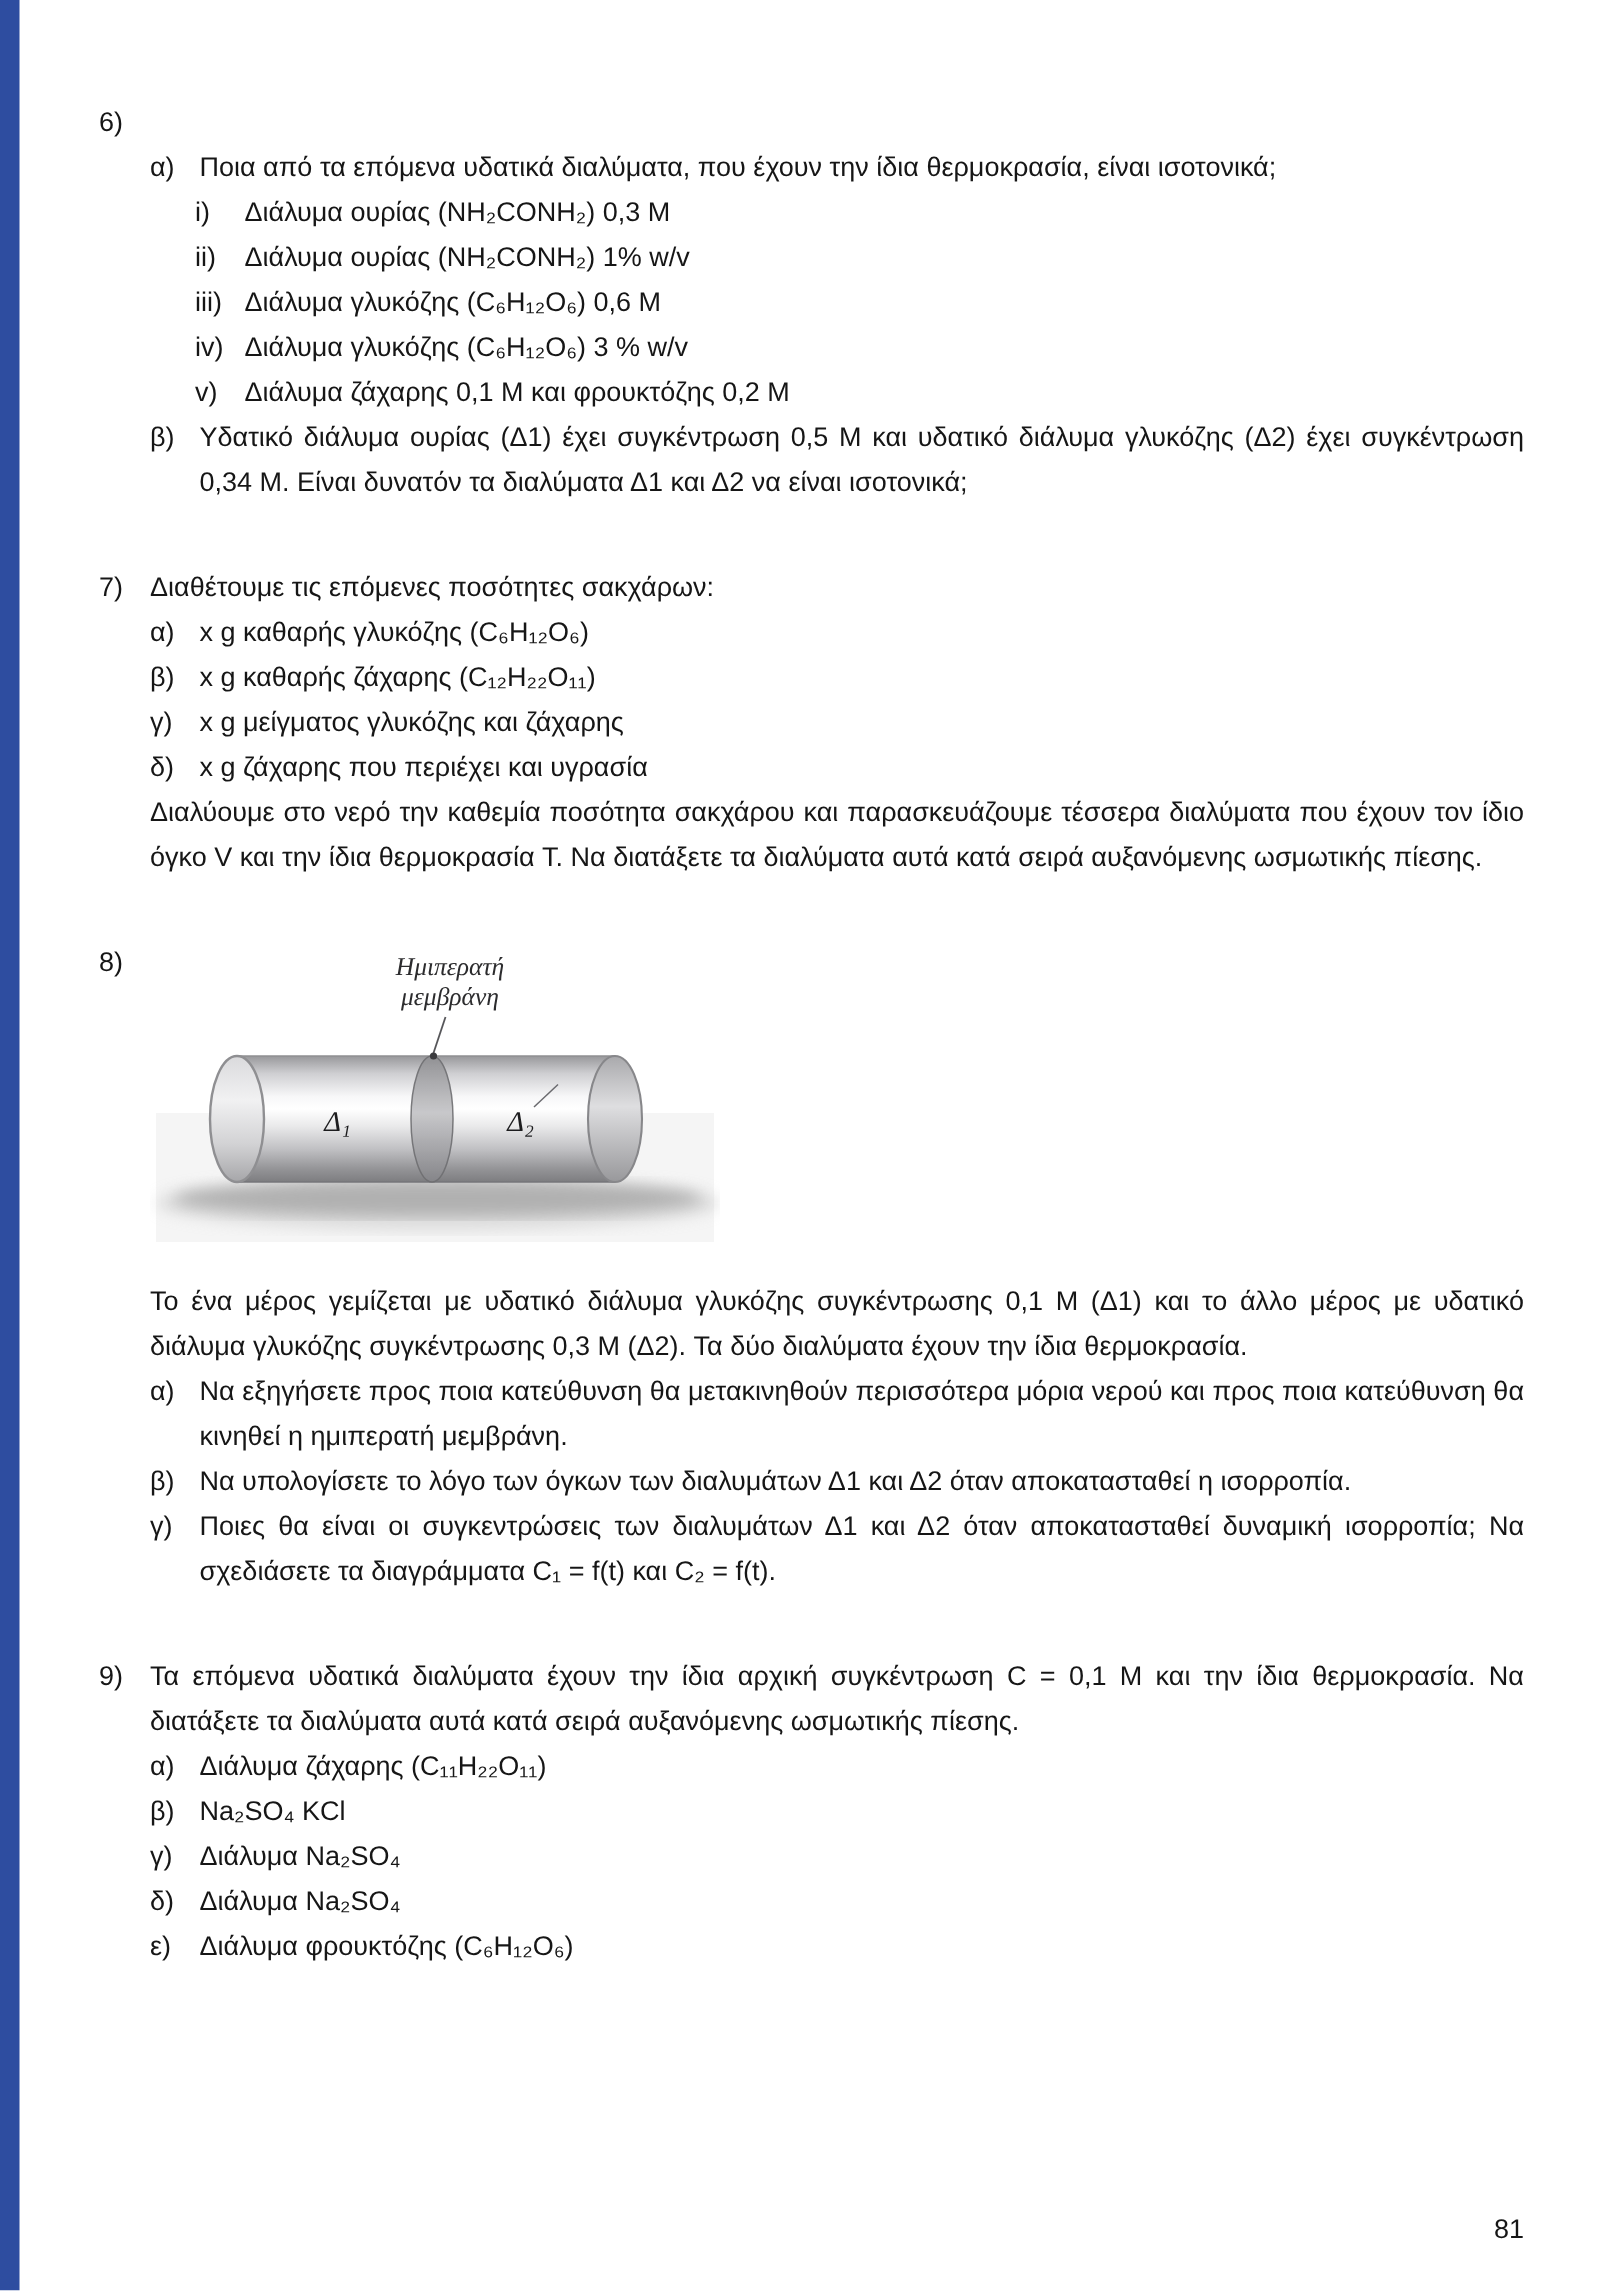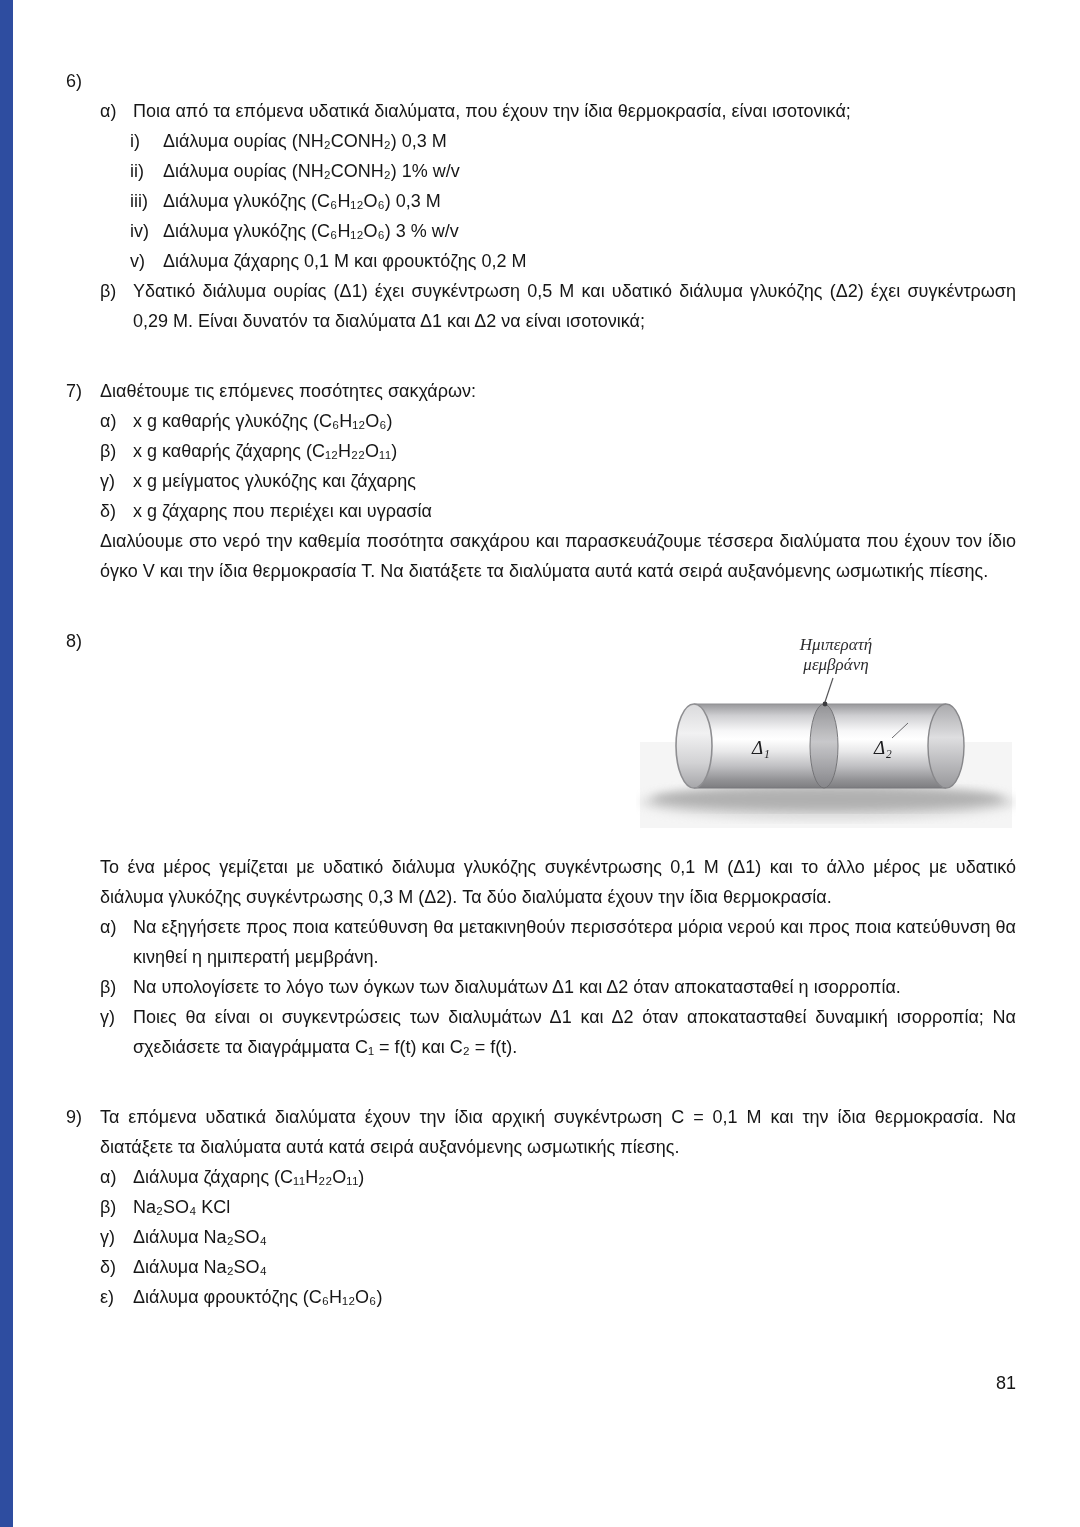--- a/index.html
+++ b/index.html
@@ -16,23 +16,23 @@
   .qnum { flex:0 0 34px; }
   .qnum-line { height:30px; }
   .qbody { flex:1; min-width:0; }
   .indent { margin-left:34px; }
   .srow { display:flex; }
   .slabel { flex:0 0 33px; }
   .stext { flex:1; min-width:0; }
   .rrow { display:flex; margin-left:30px; }
   .rlabel { flex:0 0 33px; }
   .jt { text-align:justify; }
-  .fig-wrap { display:flex; justify-content:flex-end; margin:8px 0 16px; }
+  .fig-wrap { display:flex; justify-content:flex-start; margin:8px 0 16px; }
   .fig-label { font-family:"Liberation Serif","DejaVu Serif",serif; font-style:italic; }
-  .page-number { position:absolute; right:64px; top:1368px; font-size:18px; color:#161616; }
+  .page-number { position:absolute; right:64px; top:1471px; font-size:18px; color:#161616; }
 </style>
 </head>
 <body>
 
 <div class="left-bar" style="background: rgb(46, 77, 160);"></div>
 
 <div class="content">
 
   <section class="q">
     <div class="qnum-line">
@@ -46,33 +46,33 @@
       <div class="rrow">
         <span class="rlabel">i)</span>
         <div class="stext">Διάλυμα ουρίας (NH₂CONH₂) 0,3 M</div>
       </div>
       <div class="rrow">
         <span class="rlabel">ii)</span>
         <div class="stext">Διάλυμα ουρίας (NH₂CONH₂) 1% w/v</div>
       </div>
       <div class="rrow">
         <span class="rlabel">iii)</span>
-        <div class="stext">Διάλυμα γλυκόζης (C₆H₁₂O₆) 0,3 M</div>
+        <div class="stext">Διάλυμα γλυκόζης (C₆H₁₂O₆) 0,6 M</div>
       </div>
       <div class="rrow">
         <span class="rlabel">iv)</span>
         <div class="stext">Διάλυμα γλυκόζης (C₆H₁₂O₆) 3 % w/v</div>
       </div>
       <div class="rrow">
         <span class="rlabel">v)</span>
         <div class="stext">Διάλυμα ζάχαρης 0,1 M και φρουκτόζης 0,2 M</div>
       </div>
       <div class="srow">
         <span class="slabel">β)</span>
-        <div class="stext jt">Υδατικό διάλυμα ουρίας (Δ1) έχει συγκέντρωση 0,5 M και υδατικό διάλυμα γλυκόζης (Δ2) έχει συγκέντρωση 0,29 M. Είναι δυνατόν τα διαλύματα Δ1 και Δ2 να είναι ισοτονικά;</div>
+        <div class="stext jt">Υδατικό διάλυμα ουρίας (Δ1) έχει συγκέντρωση 0,5 M και υδατικό διάλυμα γλυκόζης (Δ2) έχει συγκέντρωση 0,34 M. Είναι δυνατόν τα διαλύματα Δ1 και Δ2 να είναι ισοτονικά;</div>
       </div>
     </div>
   </section>
 
   <section class="q flexq">
     <span class="qnum">7)</span>
     <div class="qbody">
       <div>Διαθέτουμε τις επόμενες ποσότητες σακχάρων:</div>
       <div class="srow">
         <span class="slabel">α)</span>

